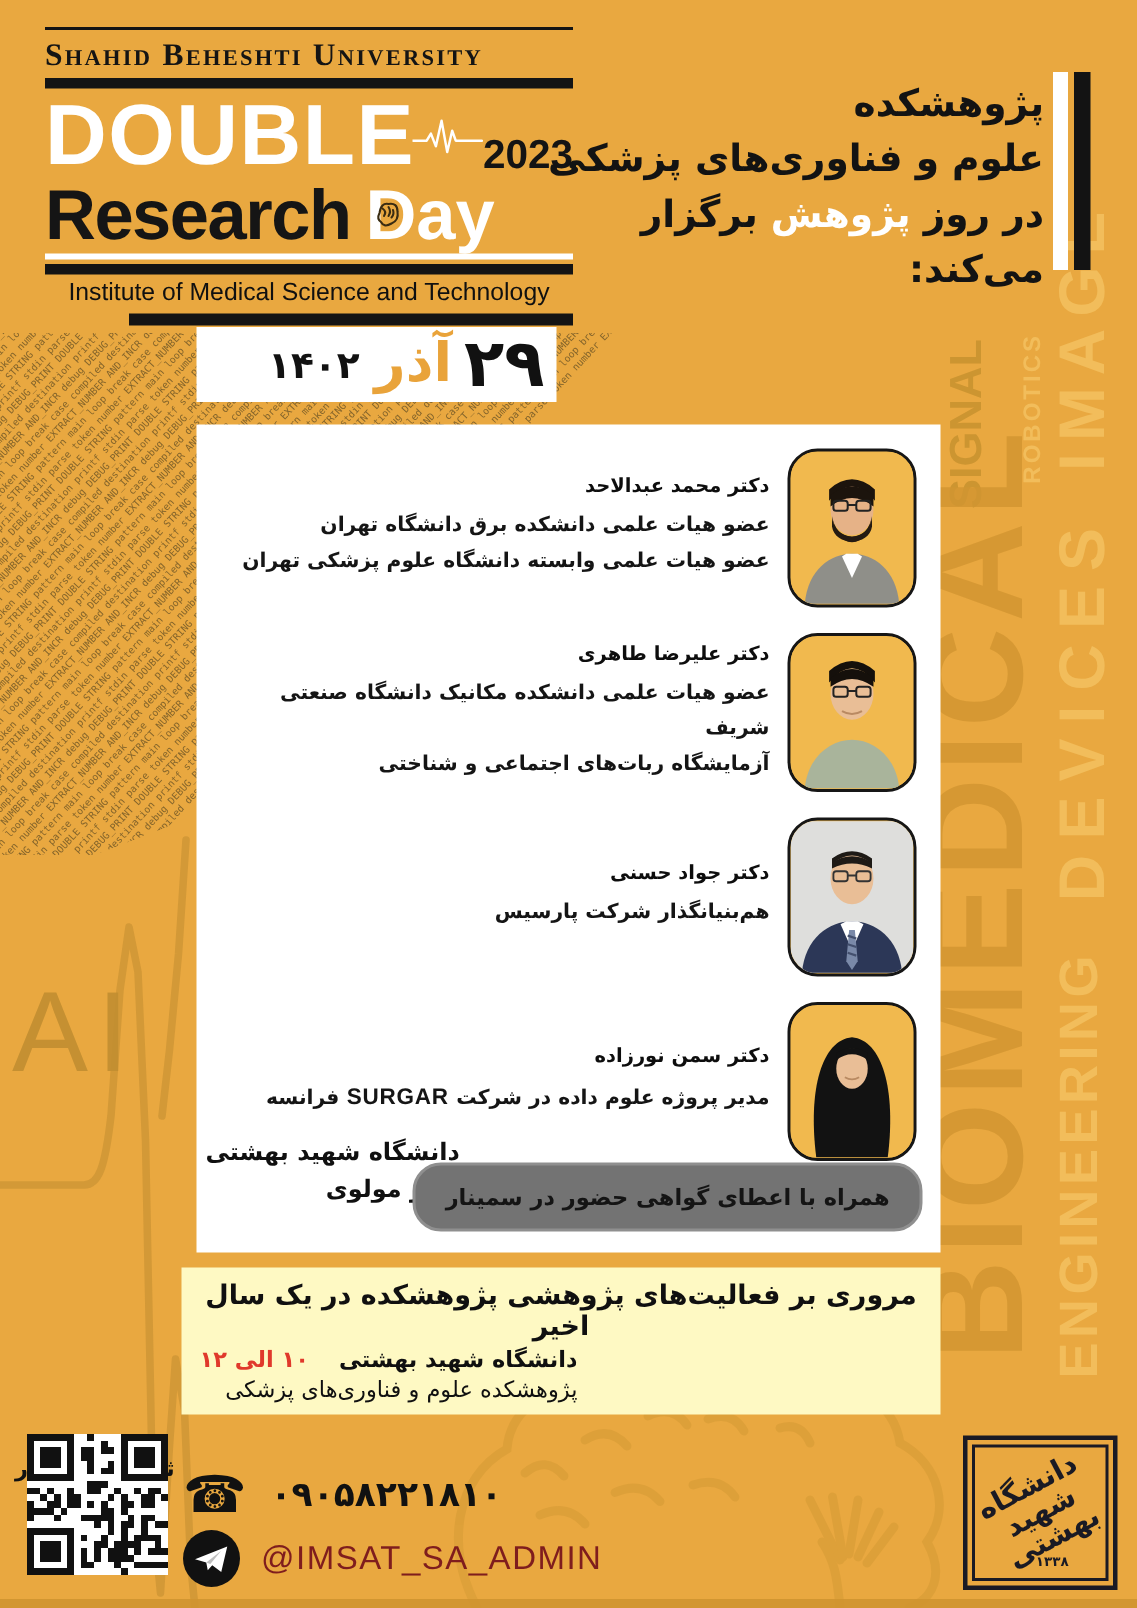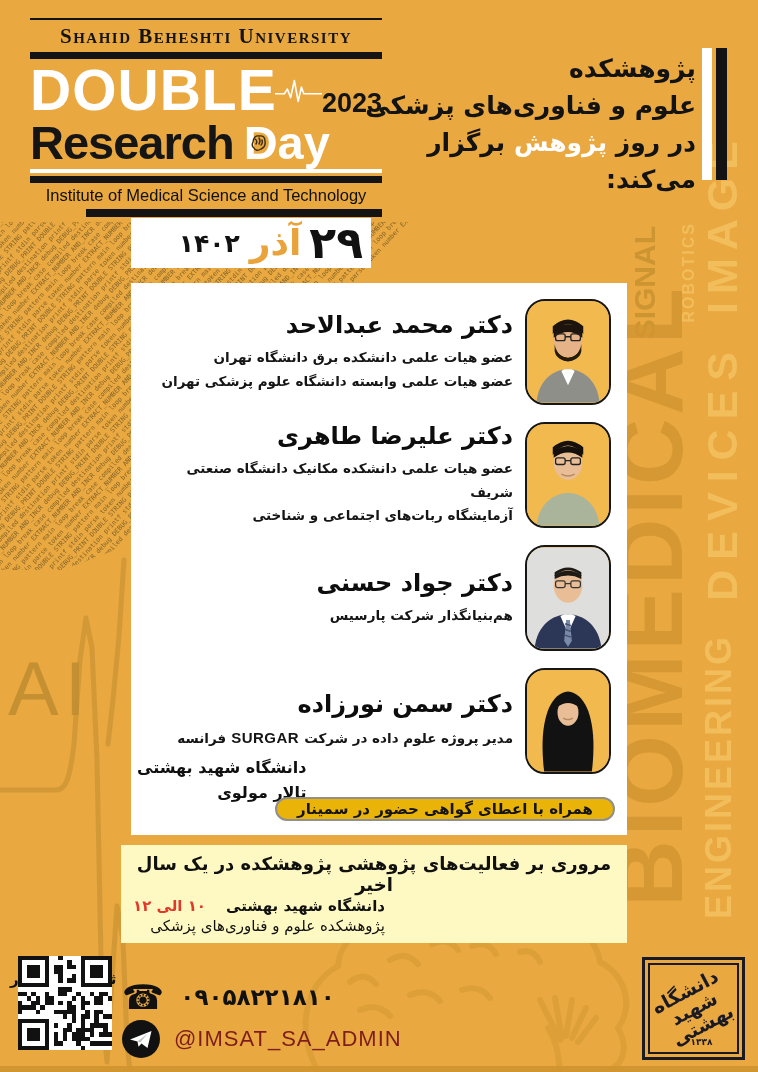--- a/index.html
+++ b/index.html
@@ -24,21 +24,21 @@
              clip-path:polygon(0 0,100% 0,100% 18%,30% 18%,30% 92%,14% 100%,0 100%);}
   .codecloud-inner{position:absolute;left:-150px;top:-130px;width:780px;height:720px;
                    transform:rotate(-47deg);font-family:"DejaVu Sans Mono",monospace;
                    font-size:6.5px;line-height:8px;color:#6B5426;opacity:.8;word-break:break-all;}
   .bottom-strip{position:absolute;left:0;bottom:0;width:758px;height:6px;background:#CF9430;opacity:.9;}
 
   
   .logo-block{position:absolute;left:30px;top:18px;width:352px;}
   .rule-thin{height:2px;background:#141414;}
   .uni-name{font-family:"Liberation Serif",serif;font-variant:small-caps;font-weight:bold;
-            font-size:21px;letter-spacing:1.5px;color:#141414;text-align:center;margin:4px 0 3px;}
+            font-size:21px;letter-spacing:1.5px;color:#141414;margin:4px 0 3px;}
   .rule-thick{height:7px;background:#141414;}
   .imsat-row{display:flex;align-items:flex-end;margin-top:0px;height:58px;}
   .imsat{font-family:"Liberation Sans",sans-serif;font-weight:bold;font-size:57px;line-height:.95;
          color:#FFFFFF;letter-spacing:1px;}
   .ecg-logo{width:92px;height:50px;margin:0 0 2px -2px;}
   .year-2023{font-family:"Liberation Sans",sans-serif;font-weight:bold;font-size:27px;color:#141414;
              margin-left:auto;line-height:1;}
   .research-row{display:flex;align-items:flex-end;margin-top:4px;font-family:"Liberation Sans",sans-serif;}
   .research{font-size:47px;font-weight:bold;line-height:.95;color:#151515;letter-spacing:-1px;}
   .day{font-size:47px;font-weight:bold;line-height:.95;color:#FFFFFF;margin-left:10px;position:relative;}
@@ -65,30 +65,30 @@
   .d-year{font-size:25px;font-weight:bold;color:#111;line-height:1;margin-right:2px;}
 
   
   .main-card{position:absolute;left:131px;top:283px;width:496px;height:552px;background:#FFFFFF;
              box-sizing:border-box;padding:16px 16px 0 16px;}
   .speaker-row{display:flex;direction:rtl;align-items:center;gap:12px;margin-bottom:17px;height:106px;}
   .photo-frame{width:86px;height:106px;border:2px solid #161616;border-radius:20px;overflow:hidden;
                flex:0 0 auto;background:#F1B94E;box-sizing:border-box;}
   .photo{display:block;width:100%;height:100%;}
   .speaker-text{flex:1;text-align:right;}
-  .speaker-name{font-size:24px;font-weight:bold;color:#0d0d0d;margin-bottom:7px;}
+  .speaker-name{font-size:13px;font-weight:bold;color:#0d0d0d;margin-bottom:7px;}
   .speaker-line{font-size:13.5px;font-weight:bold;color:#151515;line-height:1.75;}
   .latin-co{font-family:"Liberation Sans",sans-serif;font-weight:bold;font-size:15px;
             letter-spacing:.5px;margin:0 5px;}
   .schedule{position:absolute;left:6px;top:472px;direction:rtl;text-align:right;font-weight:bold;
             line-height:25px;padding-right:0;}
   .sch-time{font-size:16px;color:#E0392B;}
   .sch-venue{font-size:16px;color:#101010;}
   .cert-pill{position:absolute;right:12px;bottom:14px;border:2px solid #8f8f8f;border-radius:19px;
-             padding:1px 20px;font-size:15px;font-weight:bold;color:#141414;direction:rtl;background:#eab308;}
+             padding:12px 20px;font-size:15px;font-weight:bold;color:#141414;direction:rtl;background:#737373;}
 
   
   .review-card{position:absolute;left:121px;top:845px;width:506px;height:98px;background:#fef9c3;
                box-sizing:border-box;padding:8px 12px;direction:rtl;}
   .review-title{font-size:18px;font-weight:bold;color:#101010;text-align:center;}
   .review-sub{position:absolute;left:12px;bottom:8px;width:252px;direction:rtl;}
   .review-row1{display:flex;justify-content:space-between;align-items:center;}
   .review-venue{font-size:15px;font-weight:bold;color:#101010;}
   .review-time{font-size:15px;font-weight:bold;color:#E0392B;}
   .review-org{font-size:15px;font-weight:normal;color:#101010;text-align:right;margin-top:2px;}

